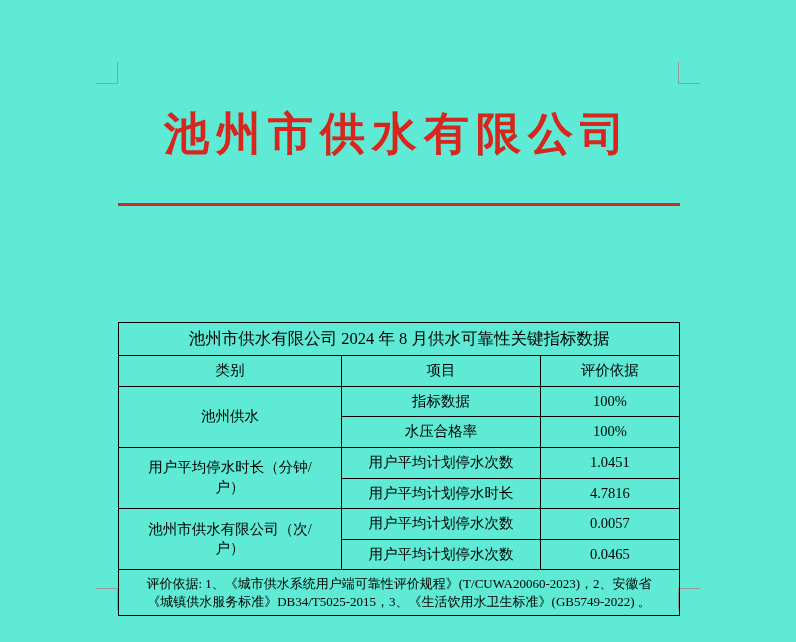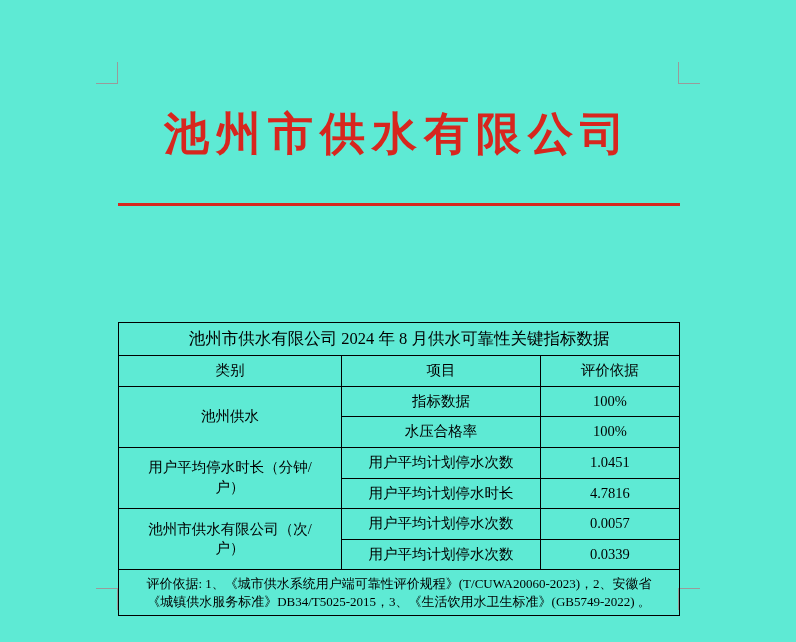--- a/index.html
+++ b/index.html
@@ -165,21 +165,21 @@
           <td class="col-b">用户平均计划停水时长</td>
           <td class="col-c">4.7816</td>
         </tr>
         <tr>
           <td class="col-a" rowspan="2">池州市供水有限公司（次/户）</td>
           <td class="col-b">用户平均计划停水次数</td>
           <td class="col-c">0.0057</td>
         </tr>
         <tr>
           <td class="col-b">用户平均计划停水次数</td>
-          <td class="col-c">0.0339</td>
+          <td class="col-c">0.0465</td>
         </tr>
         <tr>
           <td class="note" colspan="3">评价依据: 1、《城市供水系统用户端可靠性评价规程》(T/CUWA20060-2023)，2、安徽省《城镇供水服务标准》DB34/T5025-2015，3、《生活饮用水卫生标准》(GB5749-2022) 。</td>
         </tr>
       </tbody>
     </table>
   </div>
 
 </div>
 

